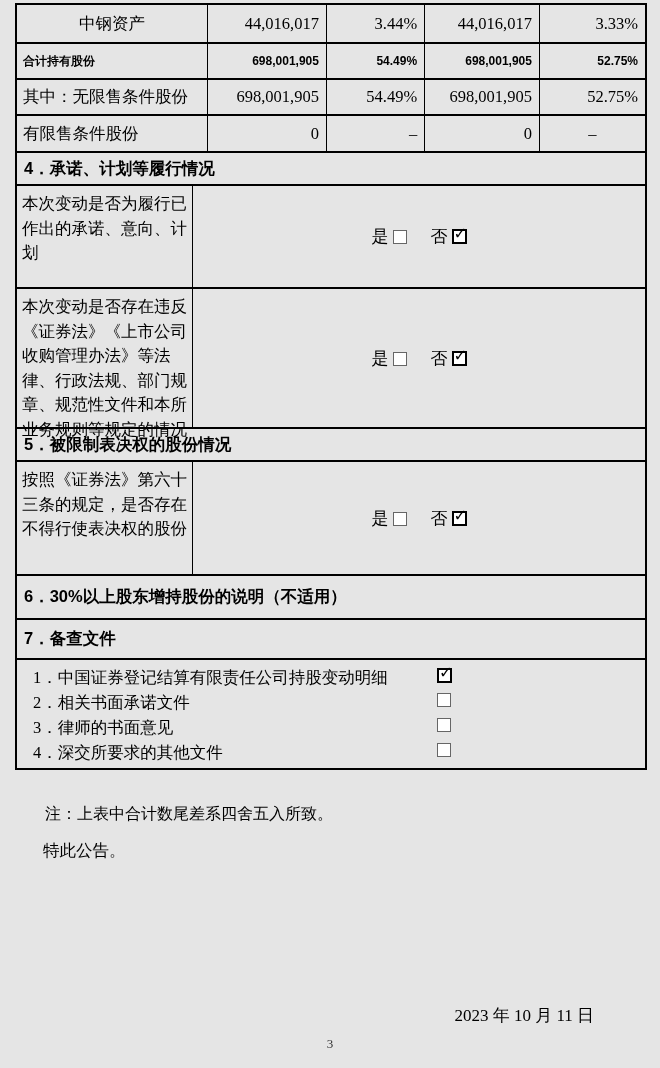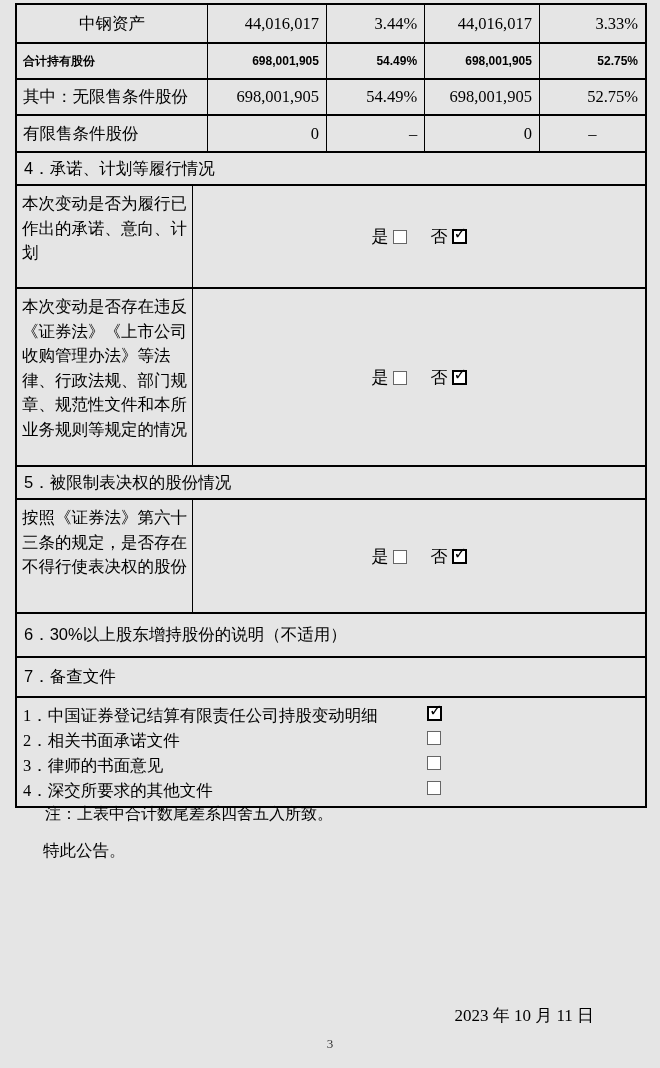--- a/index.html
+++ b/index.html
@@ -17,37 +17,37 @@
   .c-p1{width:100px;}
   .c-n2{width:117px;}
   .c-p2{width:108px;}
   .c-n1,.c-p1,.c-n2,.c-p2{border-left:1px solid #000;justify-content:flex-end;padding:0 7px;}
   .c.center{justify-content:center;}
   .c-label.center{justify-content:center;}
   .c-label.indent{}
   .bold-row{font-weight:bold;font-family:"Liberation Sans","DejaVu Sans",sans-serif;font-size:12px;}
   .h37{height:37px}.h36{height:36px}
   
-  .hrow{align-items:center;padding-left:7px;font-weight:normal;
+  .hrow{align-items:center;padding-left:7px;font-weight:bold;
         font-family:"Liberation Sans","DejaVu Sans",sans-serif;font-size:16.5px;}
   .h33{height:33px}.h44{height:44px}.h40{height:40px}
   
   .qrow .q-label{width:176px;border-right:1px solid #000;padding:6px 5px 0 5px;
                  font-size:16.5px;line-height:24.5px;}
   .qrow .q-answer{width:452px;display:flex;align-items:center;justify-content:center;
                   font-size:17px;gap:24px;}
-  .h95{height:103px}.h178{height:178px}.h114{height:114px}.h110{height:110px}
+  .h95{height:103px}.h178{height:140px}.h114{height:114px}.h110{height:110px}
   
   .cbx{display:inline-block;width:14px;height:14px;border:1px solid #666;
        vertical-align:-2px;margin-left:4px;position:relative;background:#fff;}
   .cbx.checked{border:2px solid #000;width:15px;height:15px;}
   .cbx.checked i{font-style:normal;font-weight:bold;position:absolute;left:0px;top:-5px;
                  font-size:16px;line-height:16px;font-family:"DejaVu Sans",sans-serif;}
   
-  .docs{flex-direction:column;padding:5px 0 0 6px;font-size:16.5px;line-height:25px;}
+  .docs{flex-direction:column;padding:5px 0 0 16px;font-size:16.5px;line-height:25px;}
   .doc-line{position:relative;width:100%;}
   .doc-line .cbx{position:absolute;left:404px;top:3px;margin-left:0;}
   
   .note{position:absolute;left:45px;top:804px;font-size:16px;}
   .closing{position:absolute;left:43px;top:840px;font-size:16.5px;}
   .company{position:absolute;right:20px;top:963px;font-size:17px;}
   .datetxt{position:absolute;right:66px;top:1004px;font-size:17px;}
   .pageno{position:absolute;left:0;top:1036px;width:660px;text-align:center;
           font-size:13px;color:#333;}
 </style>

